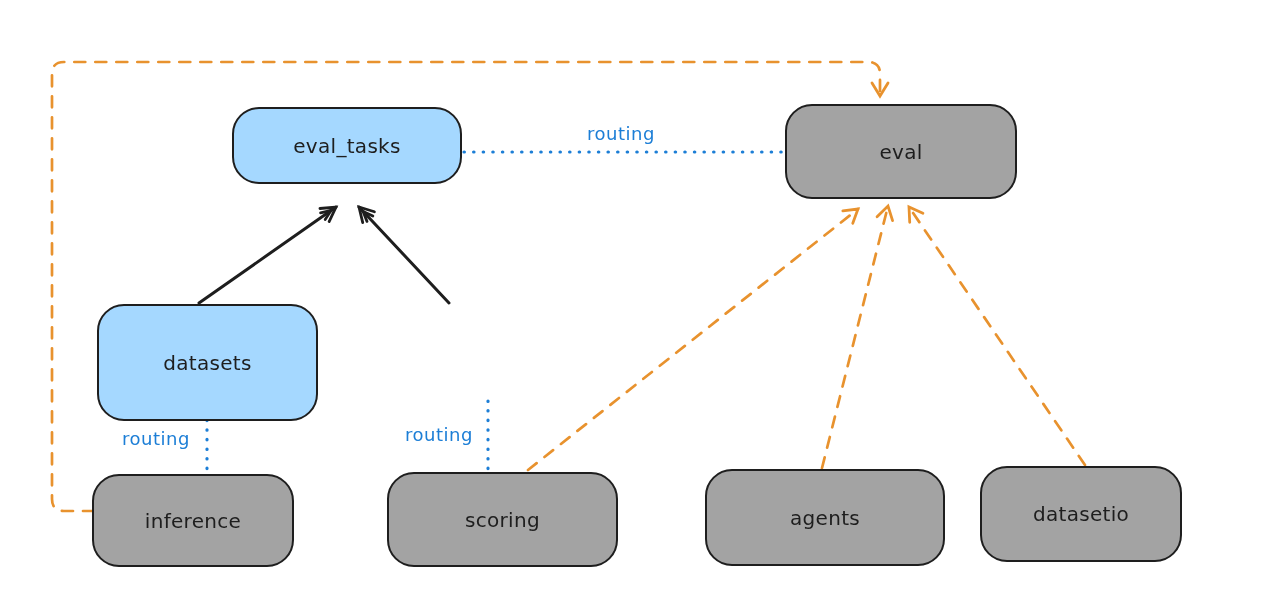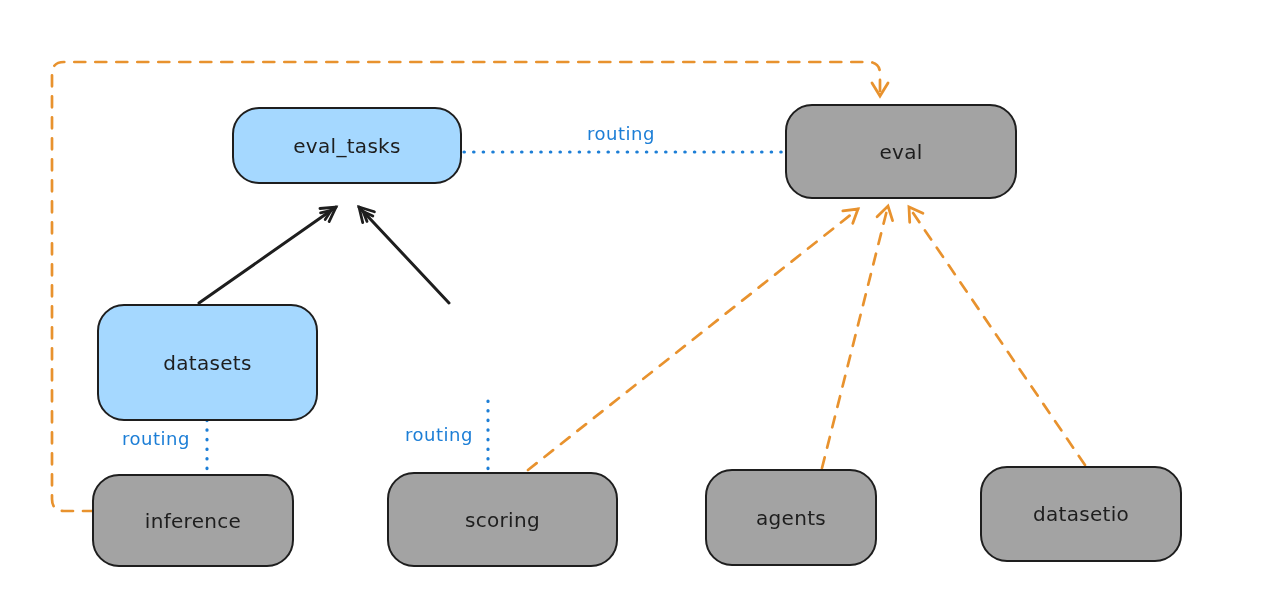--- a/index.html
+++ b/index.html
@@ -84,21 +84,21 @@
 
 
   <div class="node green" style="left:92px;top:474px;width:202px;height:93px">
     <span>inference</span>
   </div>
 
   <div class="node green" style="left:387px;top:472px;width:231px;height:95px">
     <span>scoring</span>
   </div>
 
-  <div class="node green" style="left:705px;top:469px;width:172px;height:97px">
+  <div class="node green" style="left:705px;top:469px;width:240px;height:97px">
     <span>agents</span>
   </div>
 
   <div class="node green" style="left:980px;top:466px;width:202px;height:96px">
     <span>datasetio</span>
   </div>
 
   <div class="edge-label" style="left:621px;top:133px">routing</div>
 
   <div class="edge-label" style="left:156px;top:438px">routing</div>

